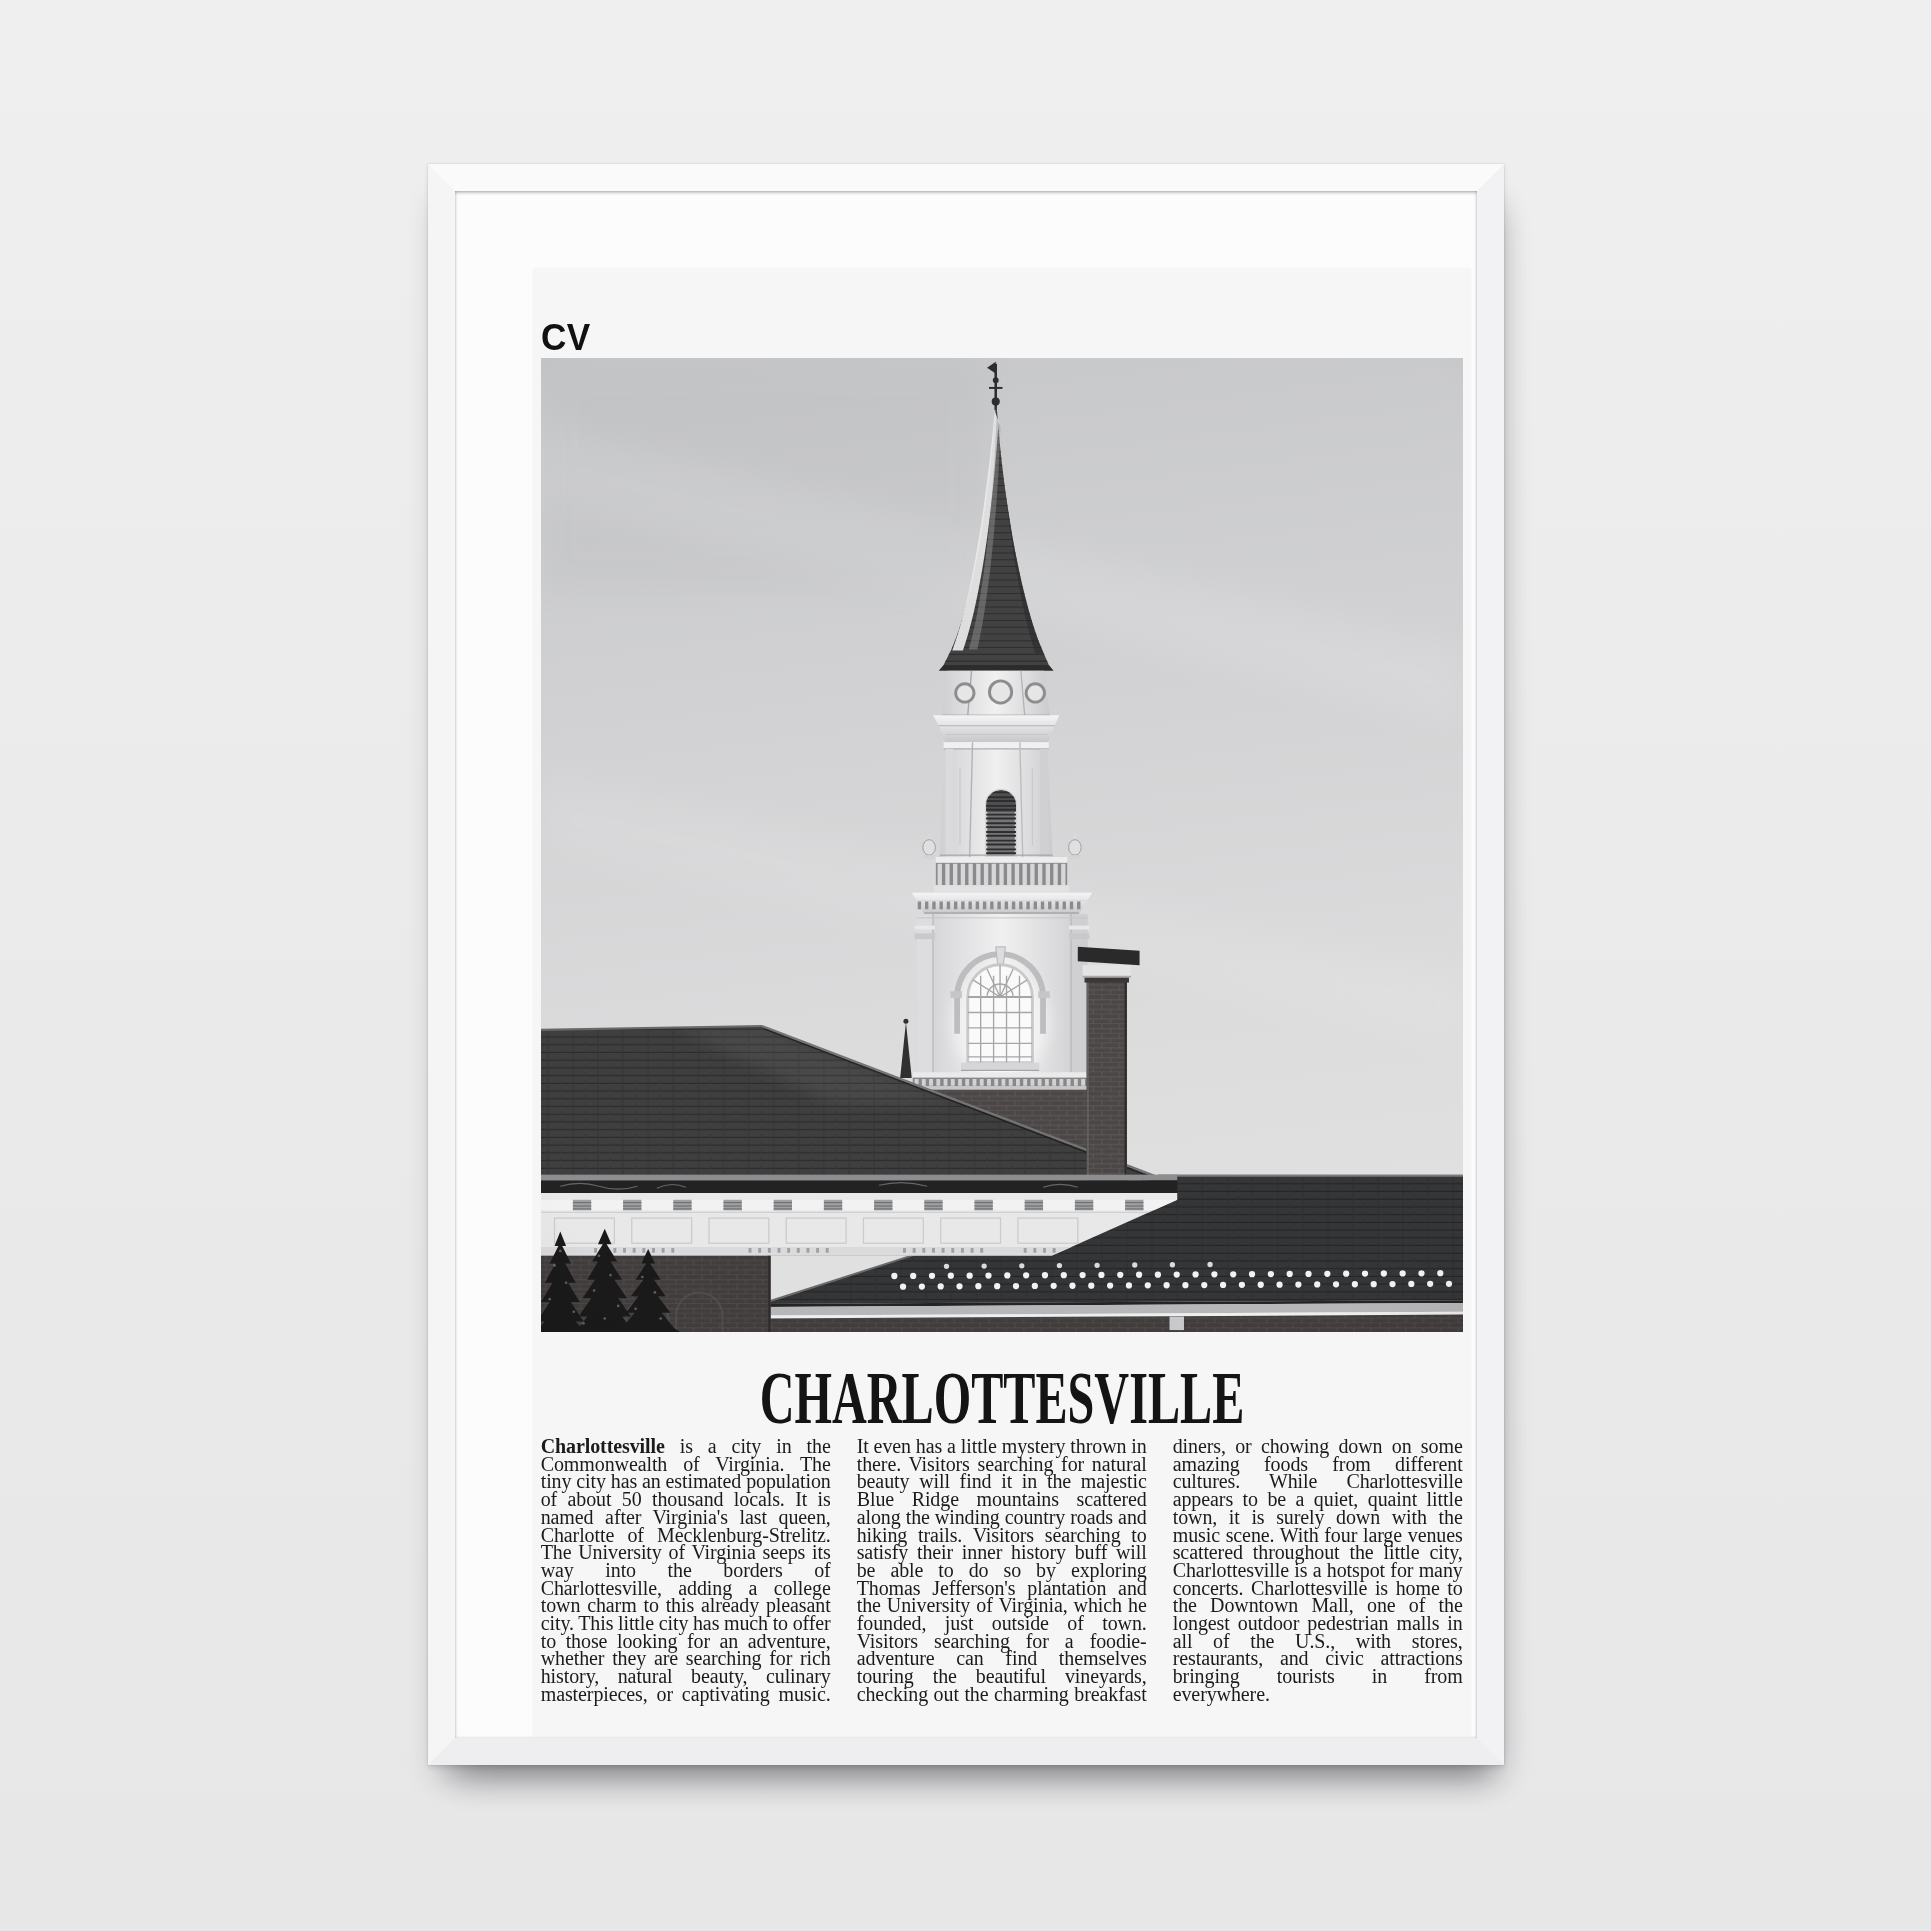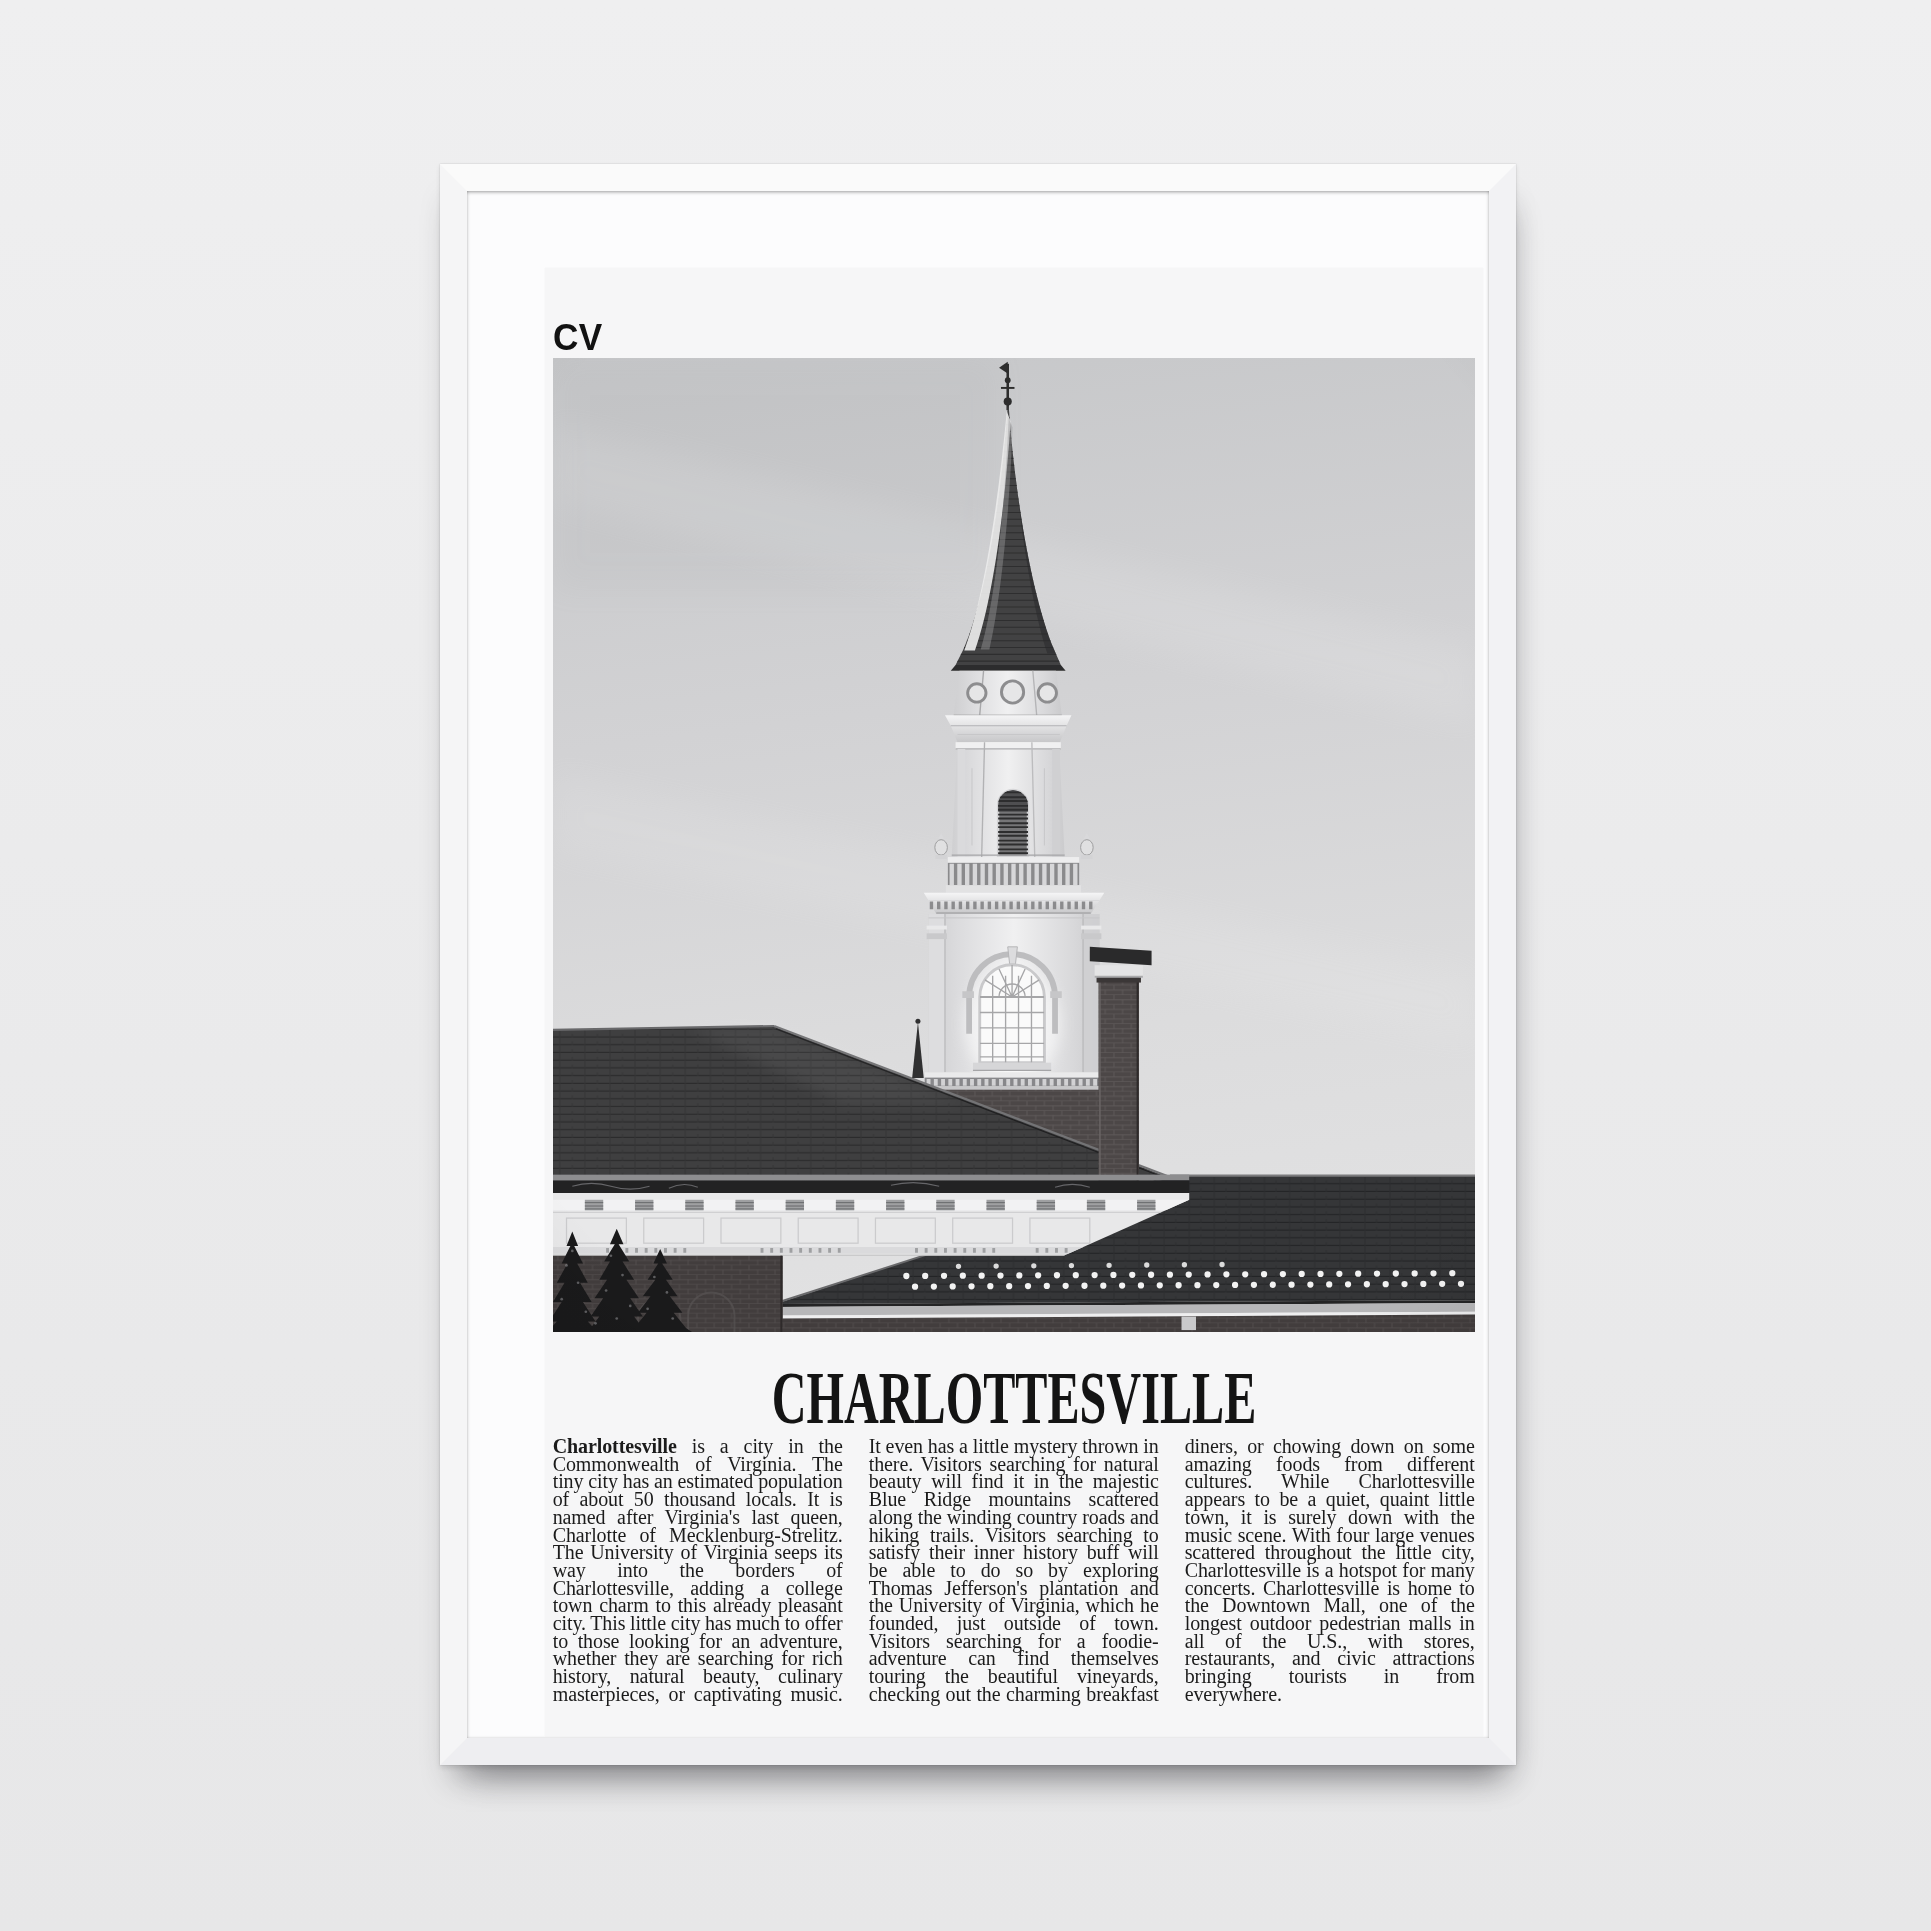--- a/index.html
+++ b/index.html
@@ -1,19 +1,19 @@
 <!DOCTYPE html>
 <html lang="en"><head>
 <meta charset="utf-8">
 <style>
   html,body{margin:0;padding:0;}
   body{width:1931px;height:1931px;font-family:"Liberation Sans",sans-serif;}
   .scene{position:relative;width:1931px;height:1931px;overflow:hidden;
     background:linear-gradient(180deg,#efeff0 0%,#eaeaeb 55%,#e7e7e8 100%);}
-  .frame{position:absolute;left:440px;top:164px;width:1076px;height:1601px;
+  .frame{position:absolute;left:428px;top:164px;width:1076px;height:1601px;
     background:#f7f7f8;border-radius:1px;
     box-shadow:0 25px 31px -13.5px rgba(40,40,45,.40),
                13.5px 29px 33px -21px rgba(40,40,45,.28),
                0 2.9px 4.8px rgba(0,0,0,.10),
                0 0 0 1px rgba(0,0,0,.04);}
   .bevel{position:absolute;inset:0;border-style:solid;border-width:27px;
     border-color:#fafafa #f2f2f4 #eeeef1 #f5f5f6;}
   .mat{position:absolute;inset:27px;background:#fcfcfd;
     box-shadow:inset 0 2.9px 3.9px -1.9px rgba(0,0,0,.38),
                inset 0 -1.9px 2.9px -1.9px rgba(0,0,0,.18),

